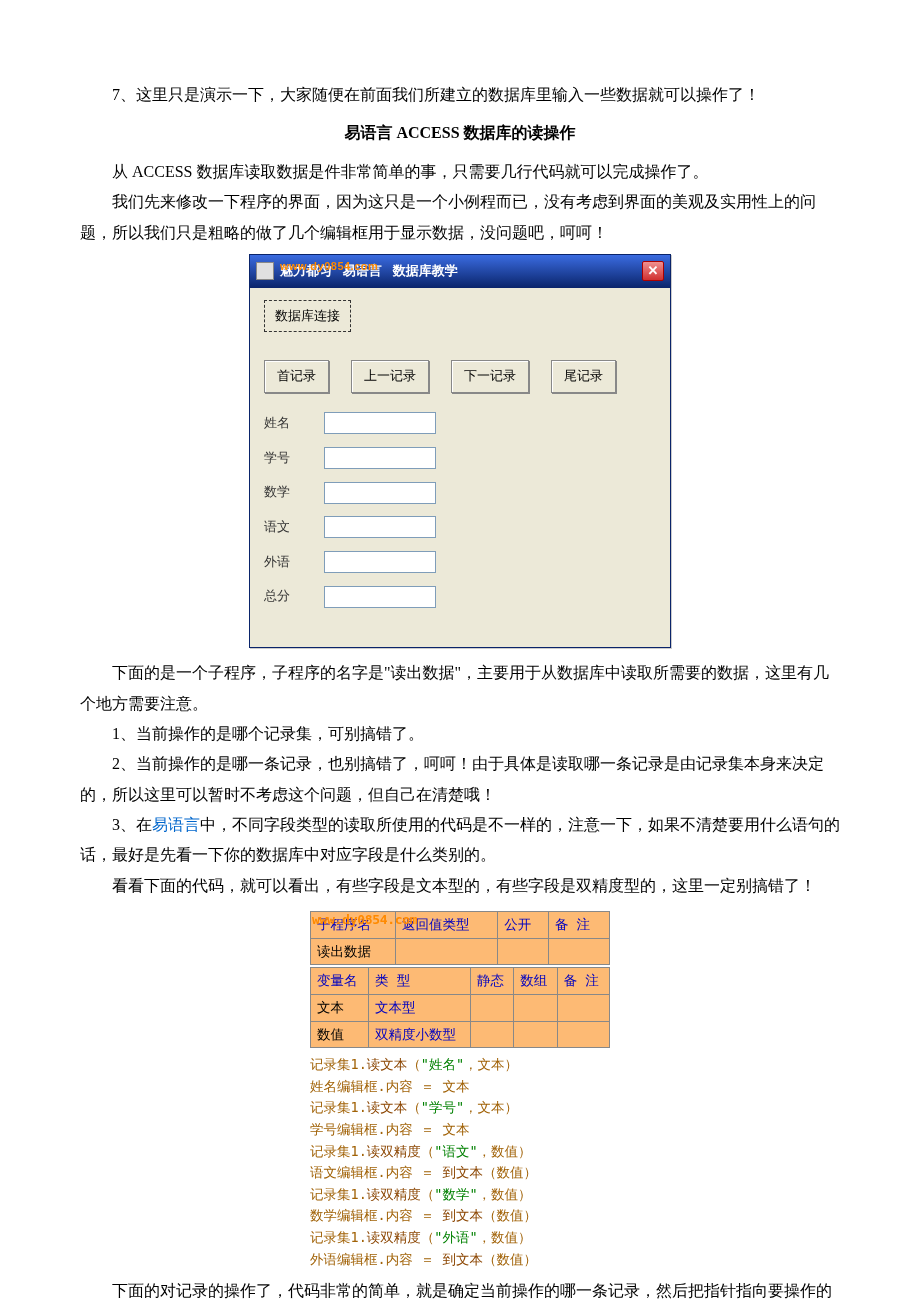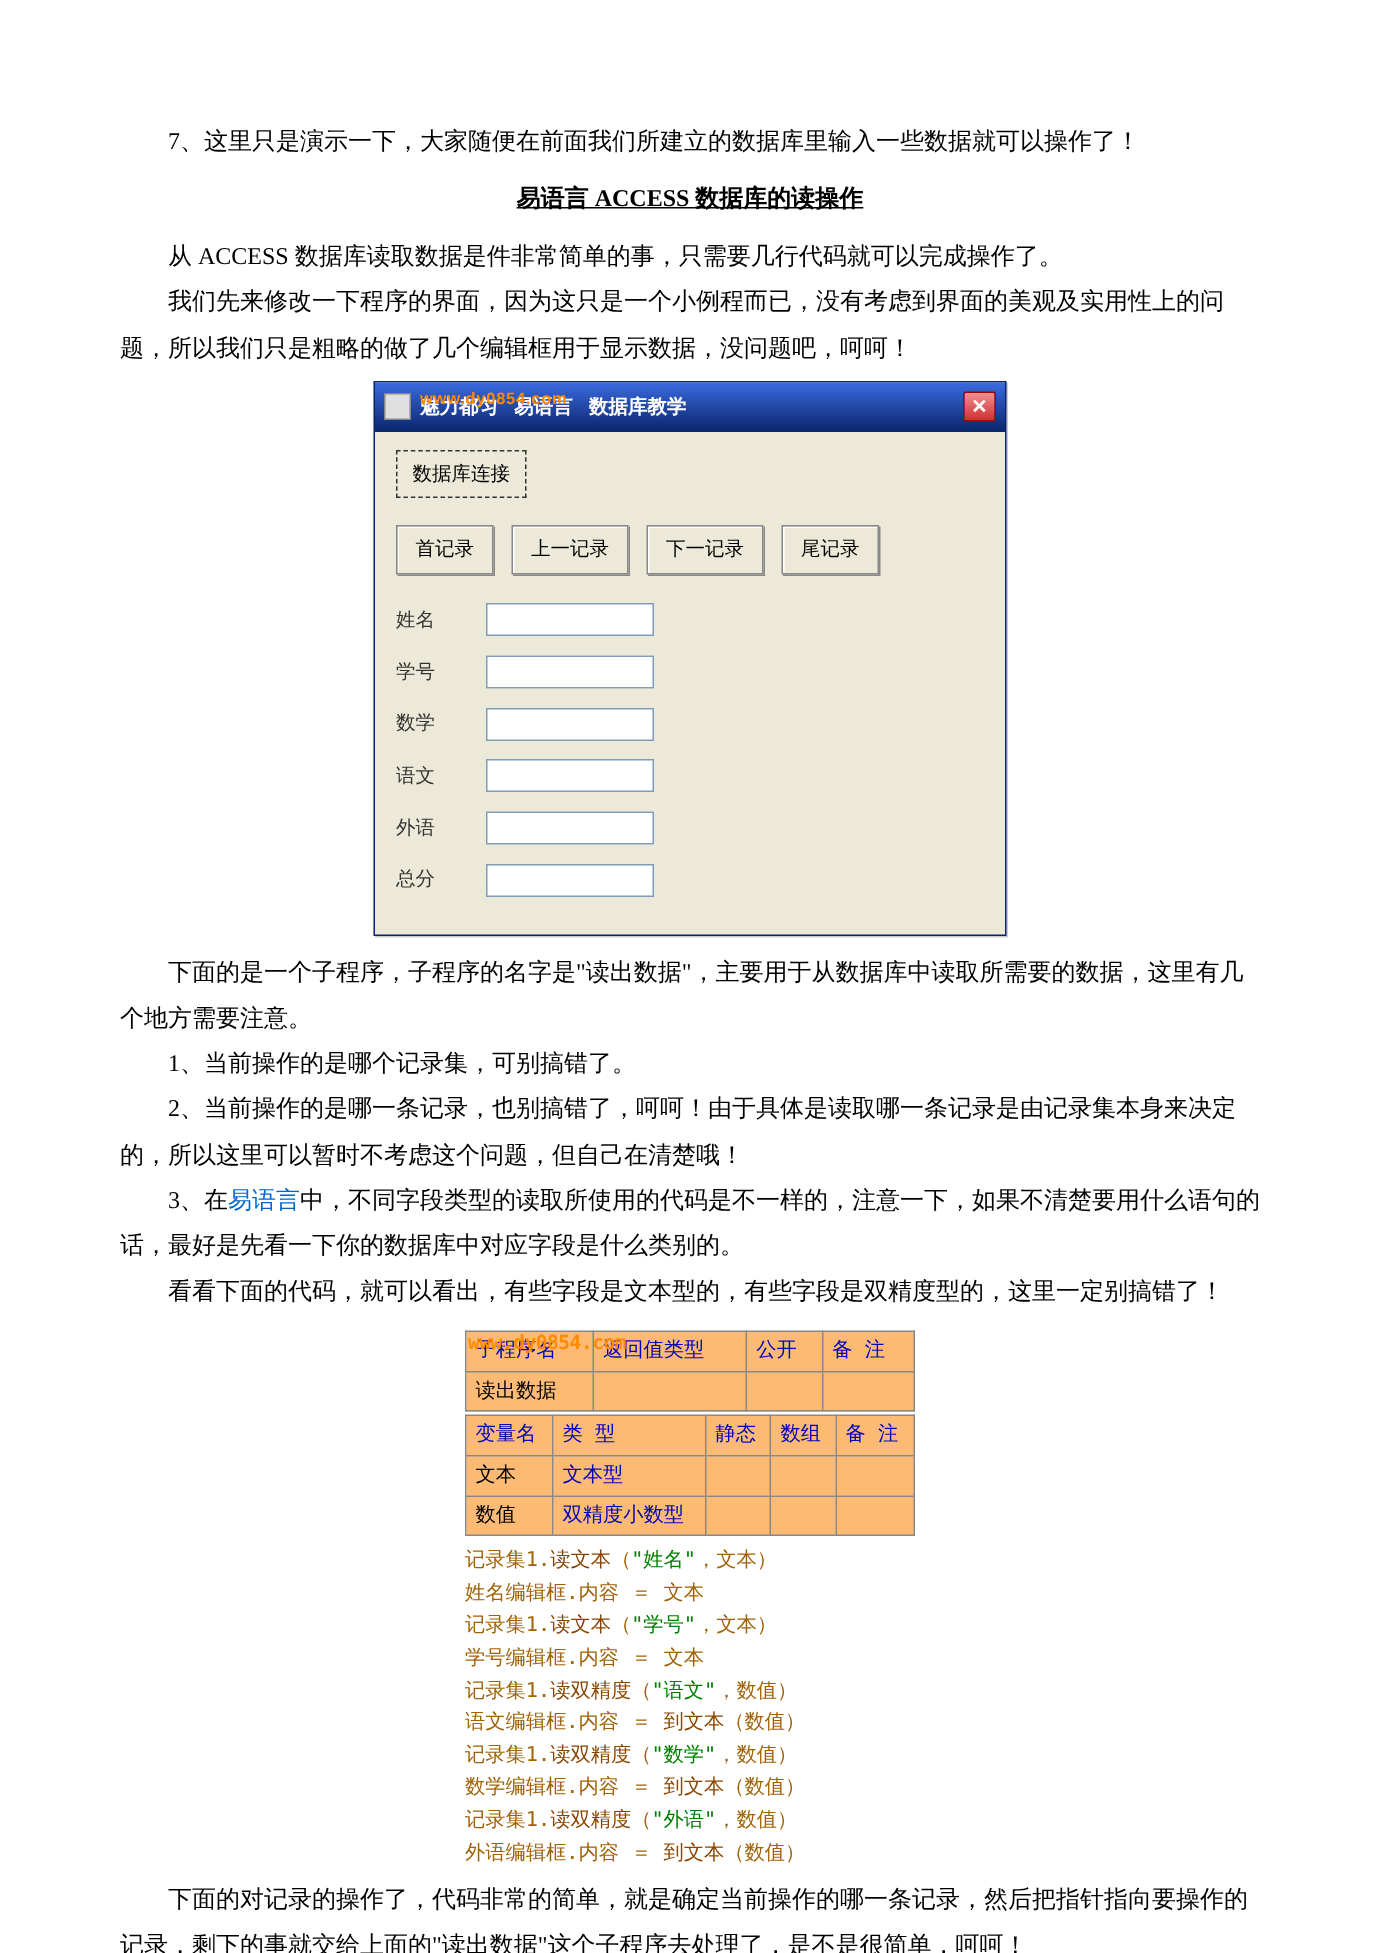--- a/index.html
+++ b/index.html
@@ -8,21 +8,21 @@
     font-family: "SimSun", "宋体", serif;
     font-size: 16px;
     line-height: 1.9;
     color: #000;
     background: #fff;
     width: 920px;
     box-sizing: border-box;
   }
   .para { text-indent: 2em; margin: 0; }
   .para-noindent { margin: 0; }
-  .center { text-align: center; font-weight: bold; margin: 8px 0; text-decoration: underline; }
+  .center { text-align: center; font-weight: bold; margin: 8px 0; }
   .link { color: #0066cc; }
 
   
   .win-wrap { display: flex; justify-content: center; margin: 6px 0 10px; }
   .win {
     width: 420px;
     border: 1px solid #0a246a;
     background: #ece9d8;
     font-family: "Microsoft YaHei", Tahoma, sans-serif;
     font-size: 13px;
@@ -53,38 +53,38 @@
     font-weight: bold;
     font-size: 13px;
     border-radius: 2px;
   }
   .watermark {
     color: #ff8a00;
     font-weight: bold;
     letter-spacing: 0.5px;
     position: relative;
   }
-  .win-body { padding: 12px 14px 14px; }
+  .win-body { padding: 12px 14px 28px; }
   .btn {
     display: inline-block;
     background: #ece9d8;
     border: 1px solid #888;
     box-shadow: inset 1px 1px 0 #fff, 1px 1px 0 #888;
     padding: 3px 12px;
     font-size: 13px;
     font-family: inherit;
     color: #000;
   }
   .btn-dashed {
     border: 1px dashed #333;
     padding: 3px 10px;
     display: inline-block;
     margin-bottom: 12px;
   }
-  .btn-row { display: flex; gap: 12px; margin: 6px 0 18px; }
+  .btn-row { display: flex; gap: 22px; margin: 16px 0 18px; }
   .field-row {
     display: flex; align-items: center; gap: 20px;
     margin: 10px 0;
   }
   .field-row label { width: 40px; color: #333; }
   .field-input {
     width: 110px; height: 20px;
     border: 1px solid #7f9db9;
     background: #fff;
   }

